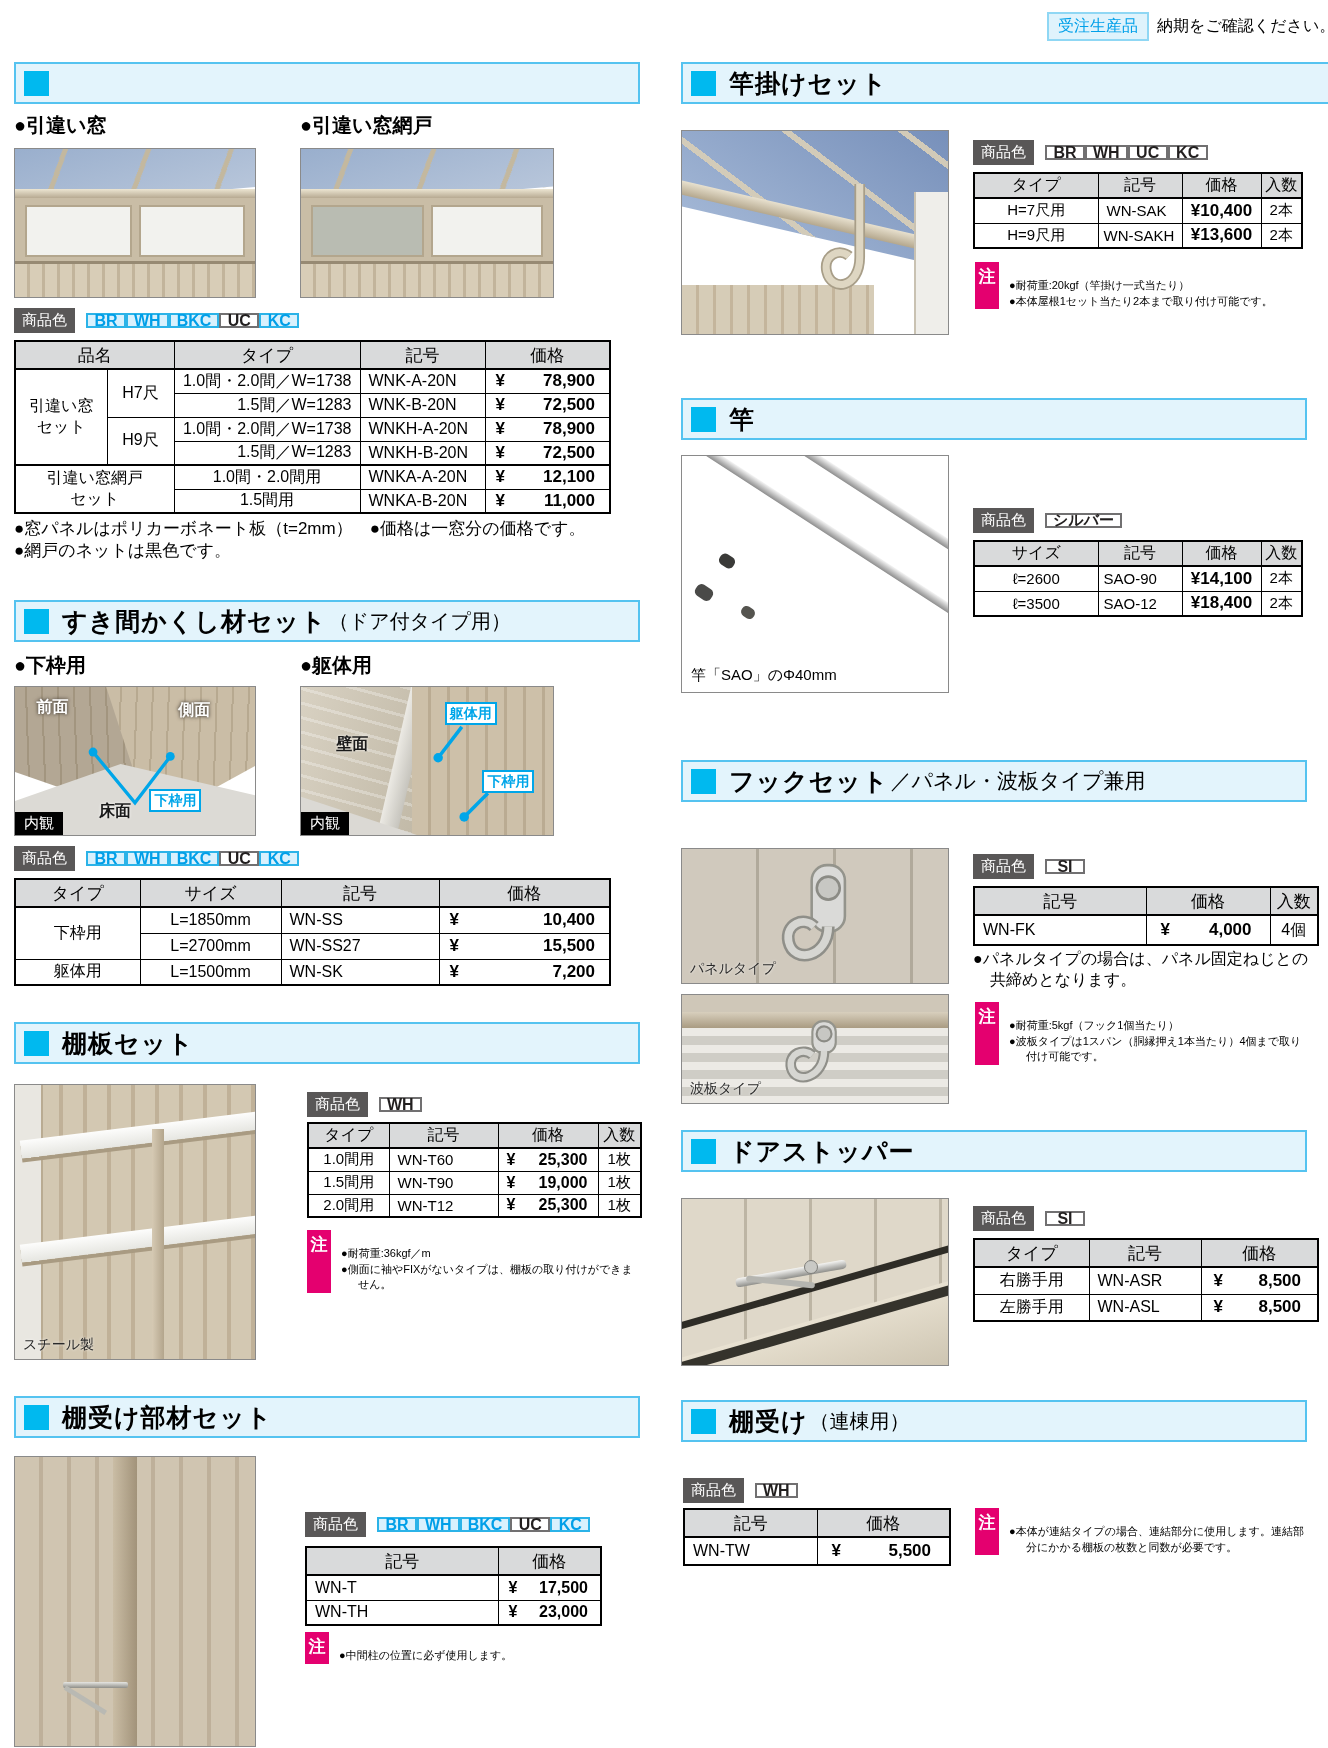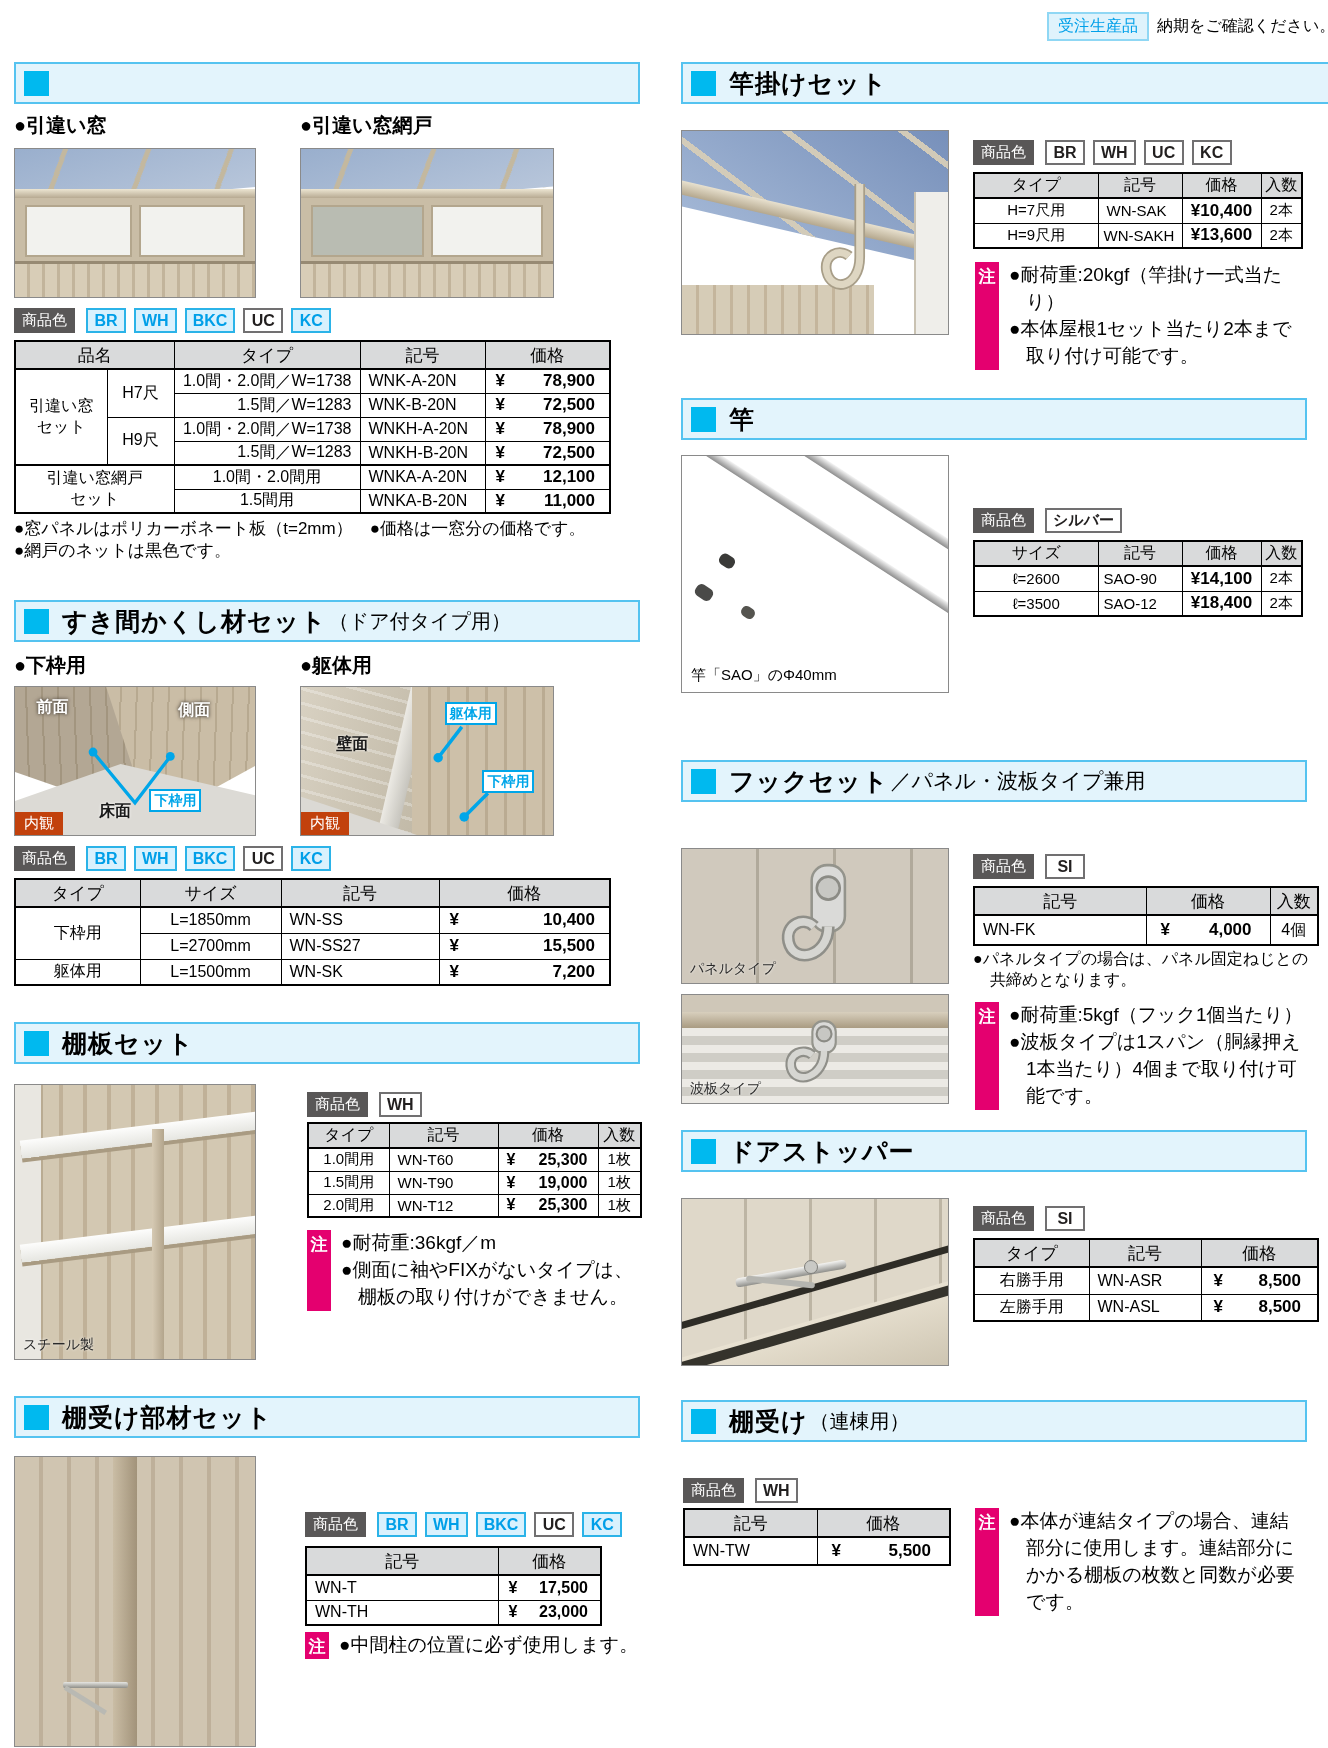--- a/index.html
+++ b/index.html
@@ -9,21 +9,21 @@
 
   
   .sec-head{position:absolute;height:42px;background:#e3f4fc;border:2px solid #55c3f0;box-sizing:border-box;display:flex;align-items:center;}
   .sec-head .sq{width:25px;height:25px;background:#00b9ef;margin-left:8px;flex:0 0 auto;}
   .sec-head .t1{font-size:25px;font-weight:bold;margin-left:13px;letter-spacing:1px;white-space:nowrap;}
   .sec-head .t2{font-size:20px;font-weight:normal;margin-left:2px;white-space:nowrap;}
 
   
   .crow{position:absolute;display:flex;align-items:center;}
   .clabel{background:#595757;color:#fff;font-size:15px;height:25px;display:inline-flex;align-items:center;padding:0 8px;margin-right:11px;}
-  .chip{min-width:40px;height:25px;padding:0 6px;display:inline-flex;align-items:center;justify-content:center;font-size:16px;font-weight:bold;box-sizing:border-box;margin-right:8px;}
+  .chip{min-width:40px;height:15px;padding:0 6px;display:inline-flex;align-items:center;justify-content:center;font-size:16px;font-weight:bold;box-sizing:border-box;margin-right:0;}
   .chip.cy{background:#d9f1fd;border:2px solid #2bb3e8;color:#009fe8;}
   .chip.wh{background:#fff;border:2px solid #717071;color:#221f1f;}
 
   
   table.ptable{border-collapse:collapse;border:2px solid #000;table-layout:fixed;background:#fff;}
   .ptable th{background:#d9dadb;border:1px solid #000;border-bottom-width:2px;font-weight:normal;font-size:17px;height:26px;padding:0;}
   .ptable td{border:1px solid #000;font-size:16px;height:25px;padding:0 4px;box-sizing:border-box;}
   .ptable td.ctr{text-align:center;}
   .ptable td.typ{text-align:right;padding-right:8px;}
   .ptable td.code{text-align:left;padding-left:8px;}
@@ -39,33 +39,33 @@
   .t7 td{height:30px;}
   .t8 td{height:27px;}
   .t9 td{height:28px;}
   .qty{text-align:center;font-size:15px;}
 
   
   .plain-note{position:absolute;font-size:17px;line-height:1.32;}
   .plain-note div{text-indent:-17px;padding-left:17px;}
   .chu{position:absolute;display:flex;align-items:stretch;}
   .chu .bar{background:#e4006f;color:#fff;width:24px;font-size:17px;font-weight:bold;text-align:center;padding-top:3px;box-sizing:border-box;flex:0 0 auto;}
-  .chu .txt{margin-left:10px;font-size:19px;line-height:1.42;}
+  .chu .txt{margin-left:10px;font-size:11px;line-height:1.42;margin-top:16px;}
   .chu .txt div{text-indent:-17px;padding-left:17px;}
 
   
   .order-badge{background:#dff3fc;border:2px solid #8fd7f4;color:#00a0e9;font-size:16px;padding:2px 9px;white-space:nowrap;}
   .order-note{font-size:16px;margin-left:8px;white-space:nowrap;padding-top:4px;}
 
   
   .dotlab{position:absolute;font-size:20px;font-weight:bold;white-space:nowrap;}
 
   
   .photo{position:absolute;box-sizing:border-box;border:1px solid #8a8a8a;background:#fff;overflow:hidden;}
-  .naikan{position:absolute;left:0;bottom:0;background:#c2410c;color:#fff;font-size:15px;padding:2px 9px;}
+  .naikan{position:absolute;left:0;bottom:0;background:#000000;color:#fff;font-size:15px;padding:2px 9px;}
   .tag{position:absolute;background:#fff;border:2px solid #00a6e9;color:#00a6e9;font-size:14px;font-weight:bold;padding:0 3px;line-height:1.35;white-space:nowrap;}
   .wlab{position:absolute;color:#fff;font-size:16px;font-weight:bold;text-shadow:0 0 3px #5a5248,0 0 4px #5a5248;}
   .blab{position:absolute;color:#1a1a1a;font-size:16px;font-weight:bold;text-shadow:0 0 3px rgba(255,255,255,.9);}
   .photolab{position:absolute;left:8px;bottom:5px;font-size:14px;color:#2a2a2a;text-shadow:0 0 3px rgba(255,255,255,.9);white-space:nowrap;}
 
   
   .pw-roof{position:absolute;top:-32%;left:-8%;width:118%;height:64%;transform:rotate(-5deg);
     background:repeating-linear-gradient(115deg,#c3b89f 0 5px,rgba(0,0,0,0) 5px 78px),linear-gradient(168deg,#8ea6c8,#b9c7db);}
   .pw-eave{position:absolute;top:27%;left:0;width:100%;height:6%;background:linear-gradient(#ece5d2,#b7aa92);}
   .pw-band{position:absolute;top:33%;left:0;width:100%;height:45%;background:#c9bda6;display:flex;gap:7px;padding:7px 10px;box-sizing:border-box;}

